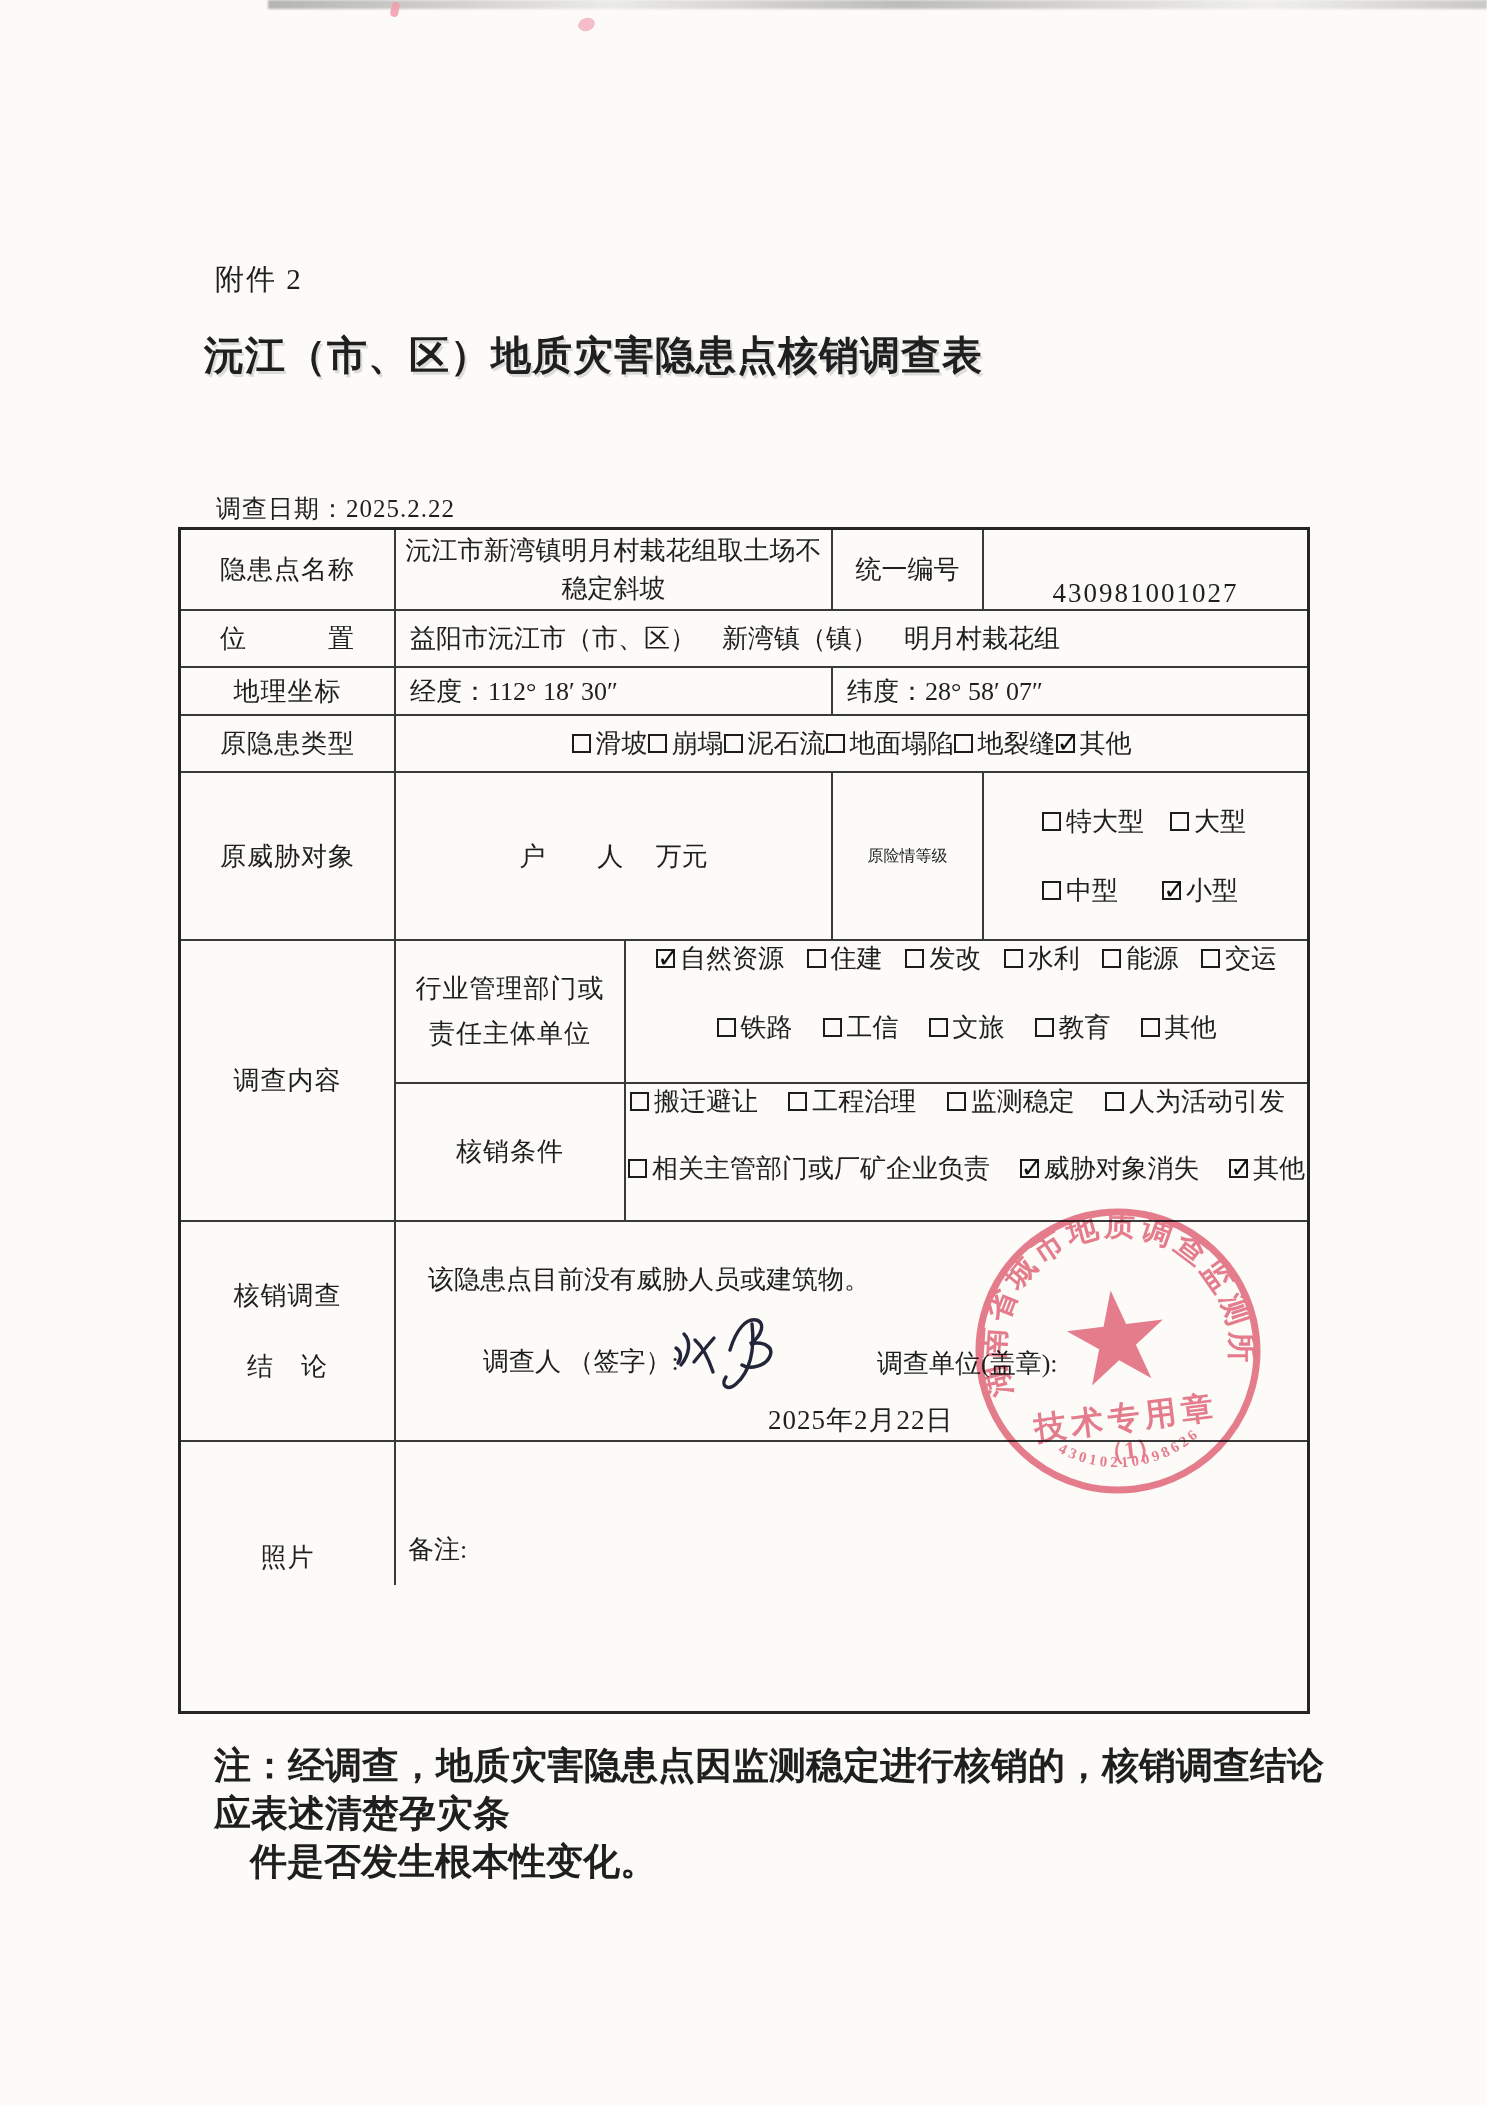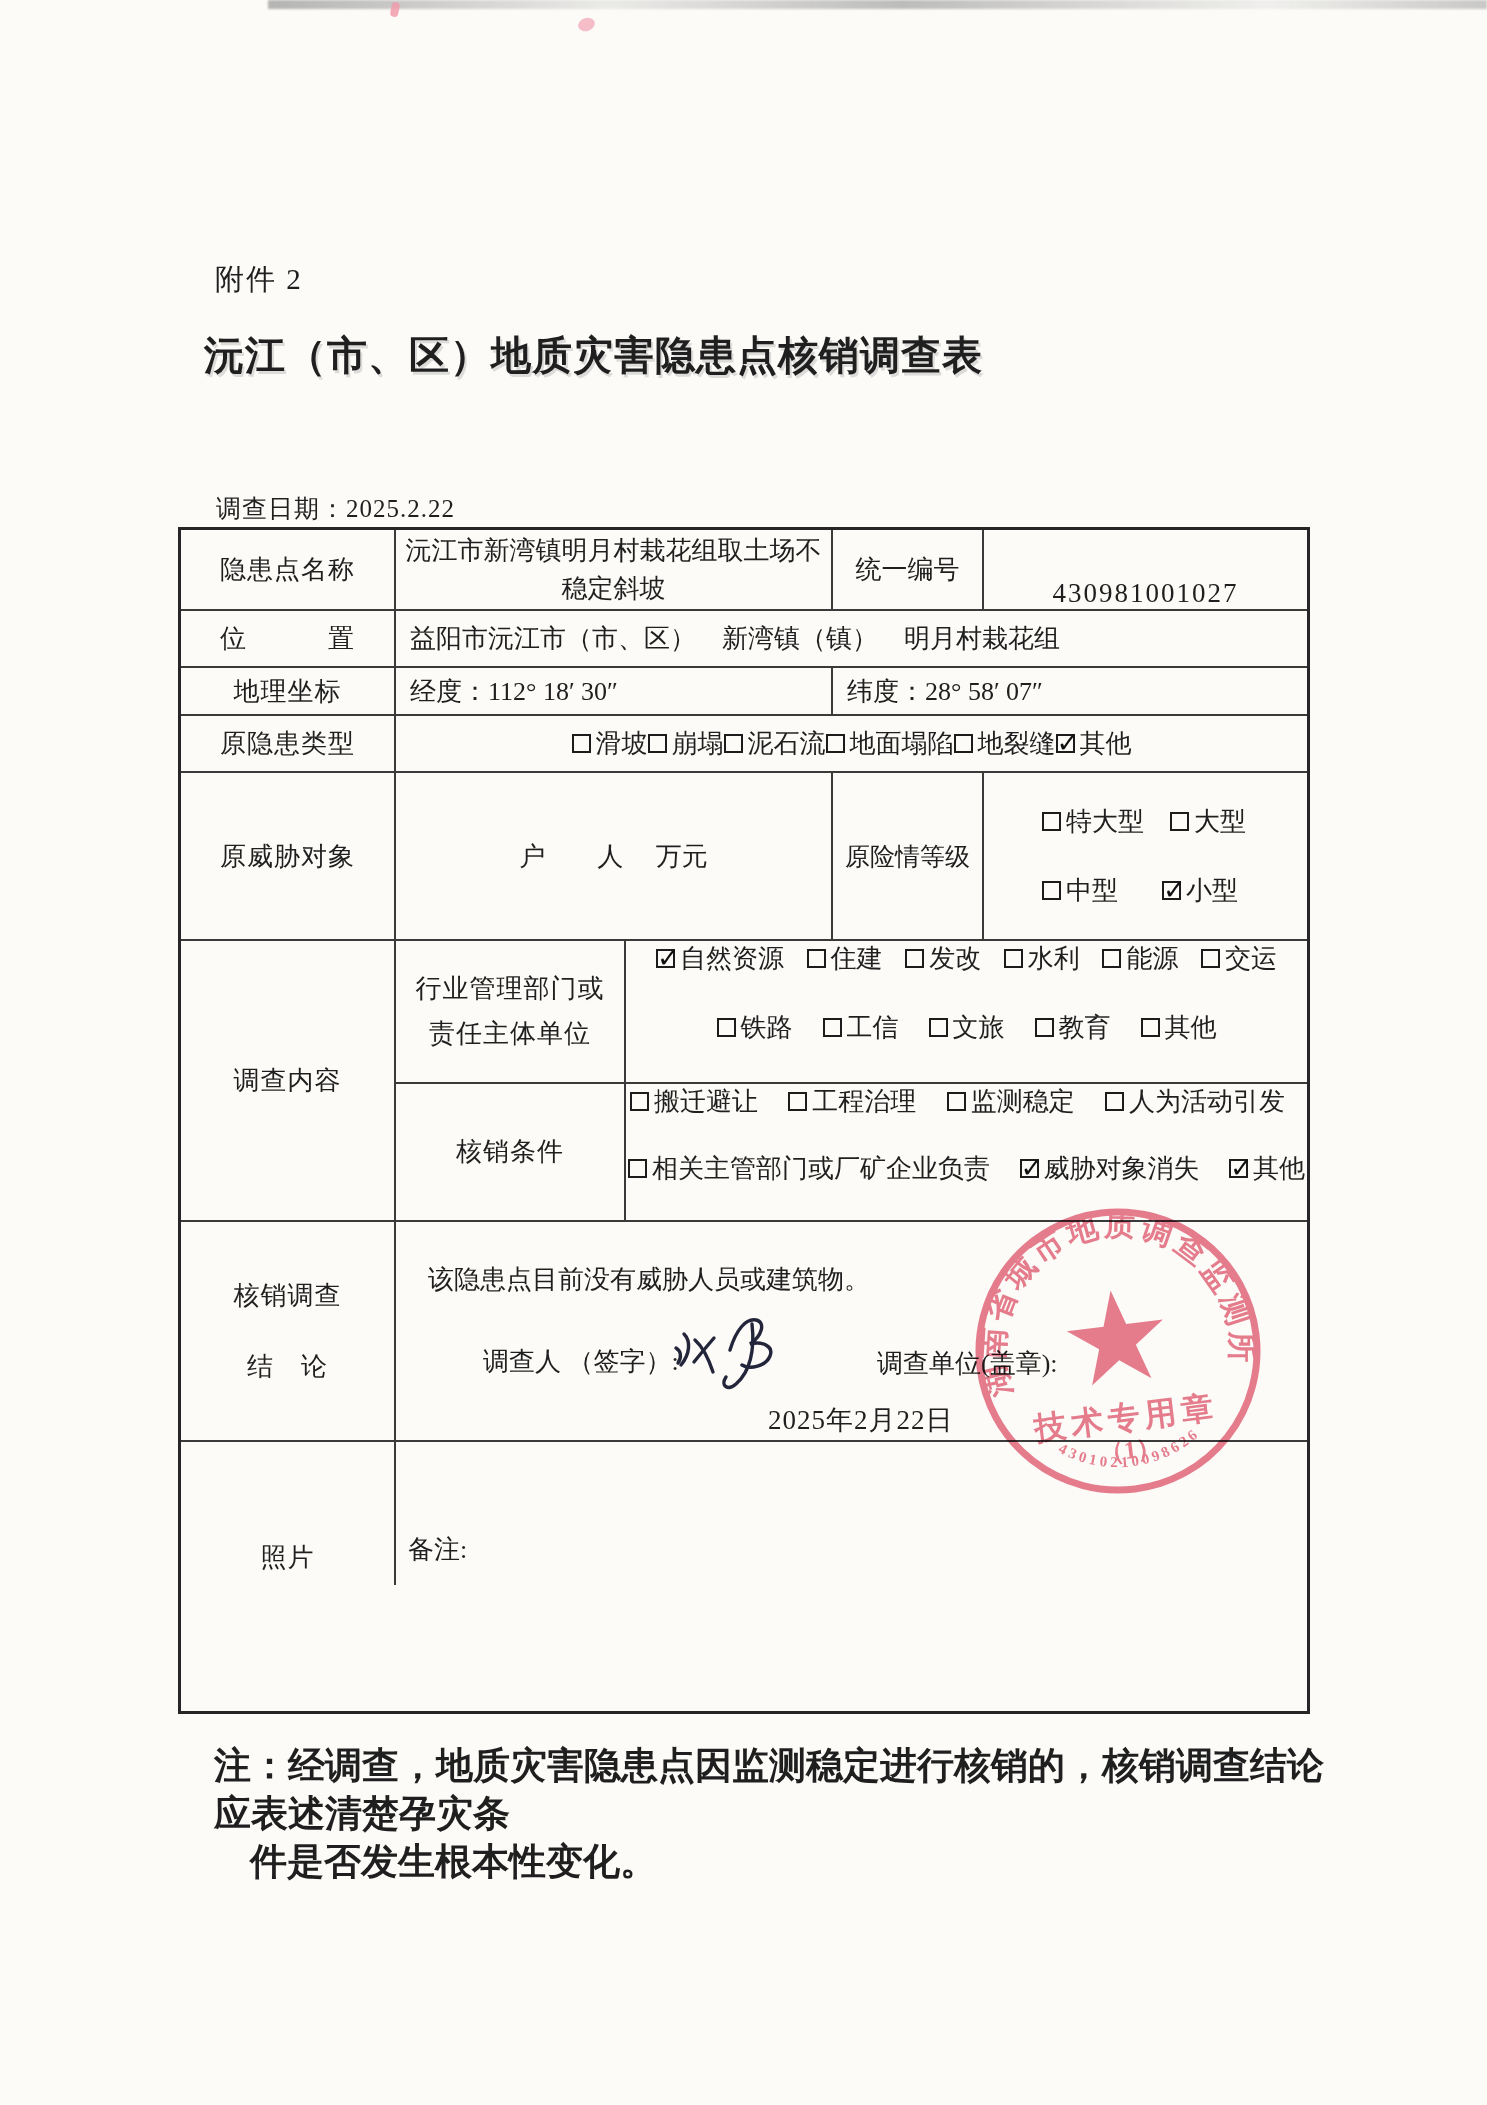--- a/index.html
+++ b/index.html
@@ -155,21 +155,21 @@
         <span class="opt" data-checked="true">
             <span class="box"></span>
             <span>其他</span>
           </span>
       </div>
     </div>
 
     <div class="row r5">
       <div class="cell lab">原威胁对象</div>
       <div class="cell w-name">户　　人　 万元</div>
-      <div class="cell w-code" style="font-size:25px;">原险情等级</div>
+      <div class="cell w-code" style="font-size:16px;">原险情等级</div>
       <div class="cell grow end risk-col">
         <div class="risk-line">
           <span class="opt" data-checked="false">
               <span class="box"></span>
               <span>特大型</span>
             </span>
           <span class="opt" data-checked="false">
               <span class="box"></span>
               <span>大型</span>
             </span>

